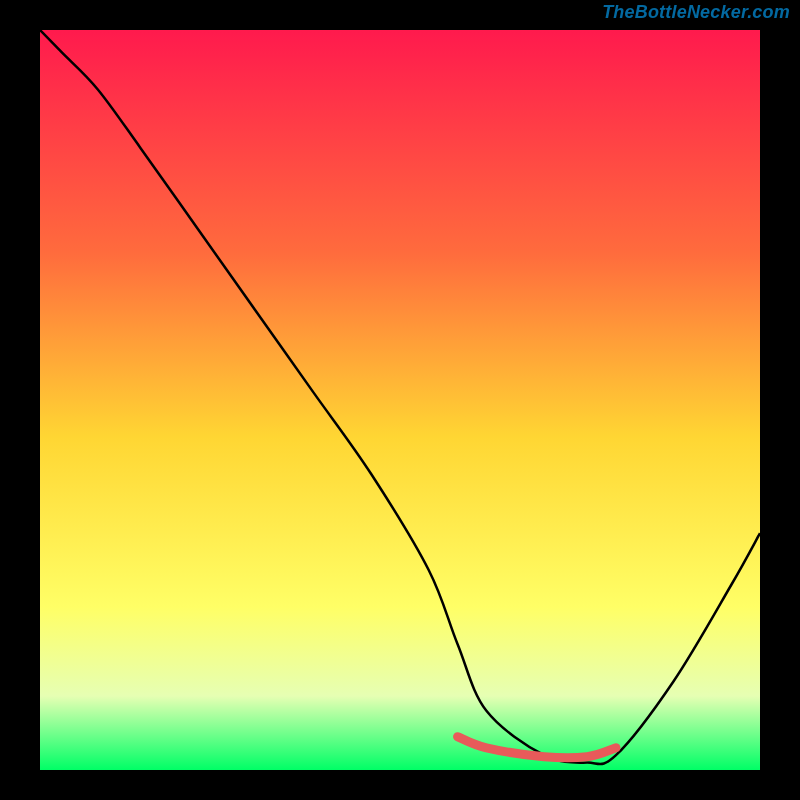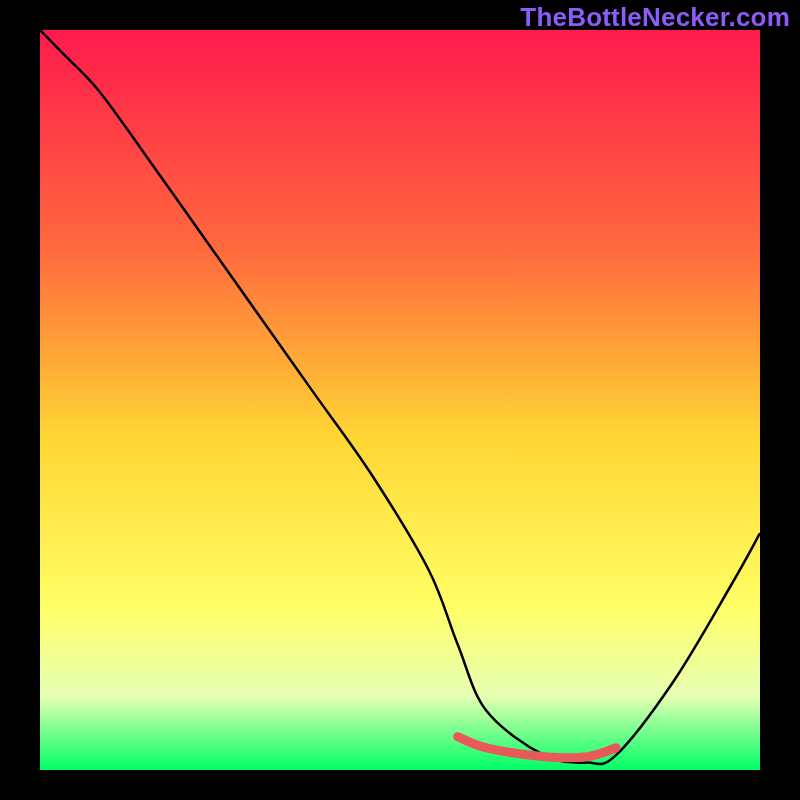--- a/index.html
+++ b/index.html
@@ -14,24 +14,25 @@
   .frame {
     position: relative;
     width: 800px;
     height: 800px;
     background: #000;
   }
   .watermark {
     position: absolute;
     top: 2px;
     right: 10px;
-    font-size: 26px;
+    font-size: 18px;
     font-weight: 600;
-    color: #8b5cf6;
+    color: #0369a1;
     letter-spacing: 0.2px;
+    font-style: italic;
   }
   .plot-area {
     position: absolute;
     left: 40px;
     top: 30px;
     width: 720px;
     height: 740px;
     overflow: hidden;
   }
   .plot-area svg {

